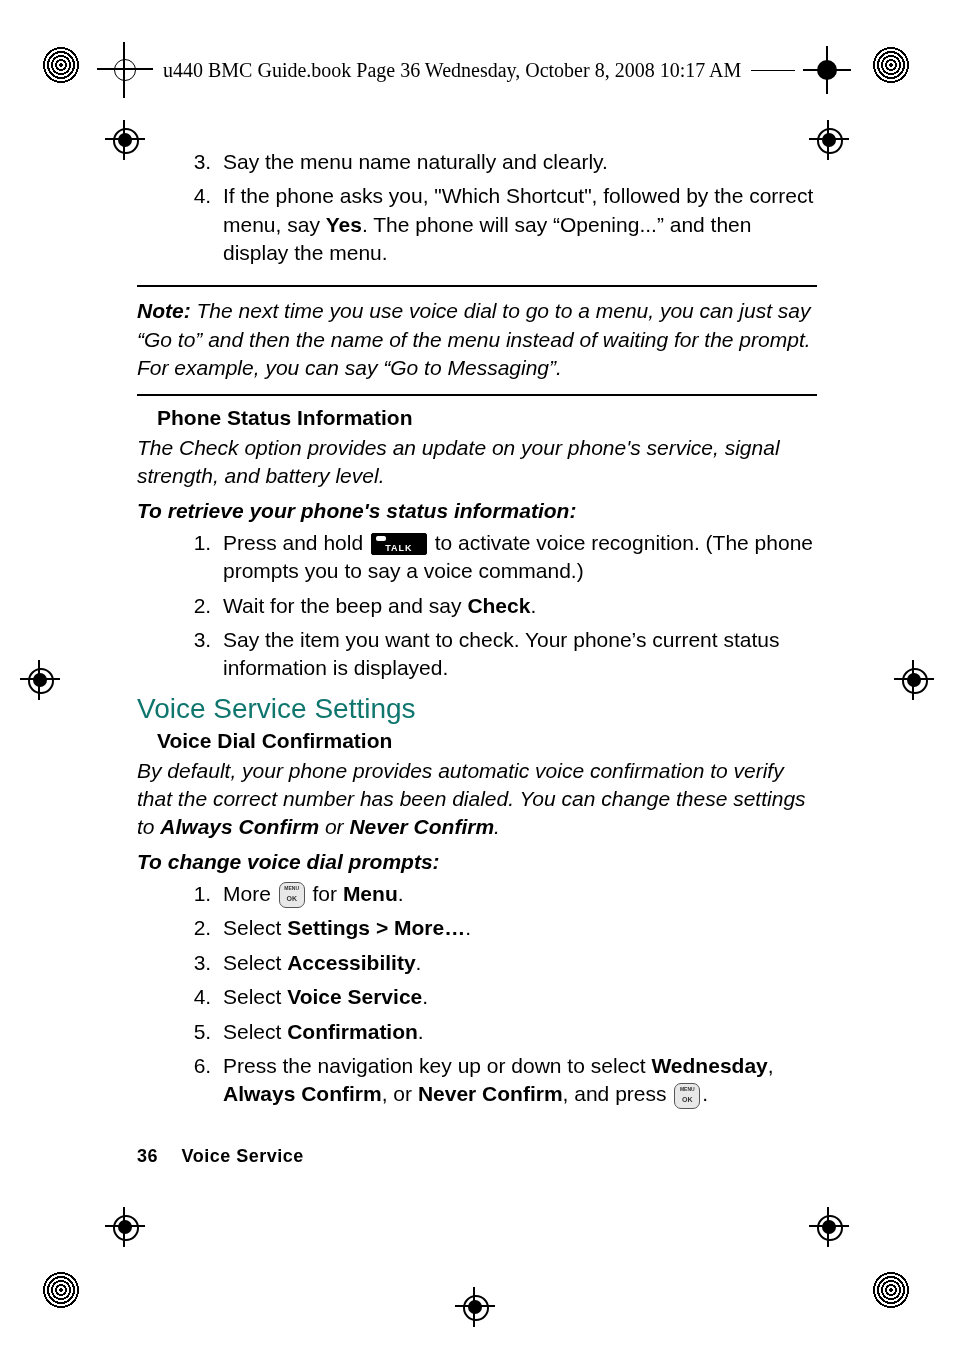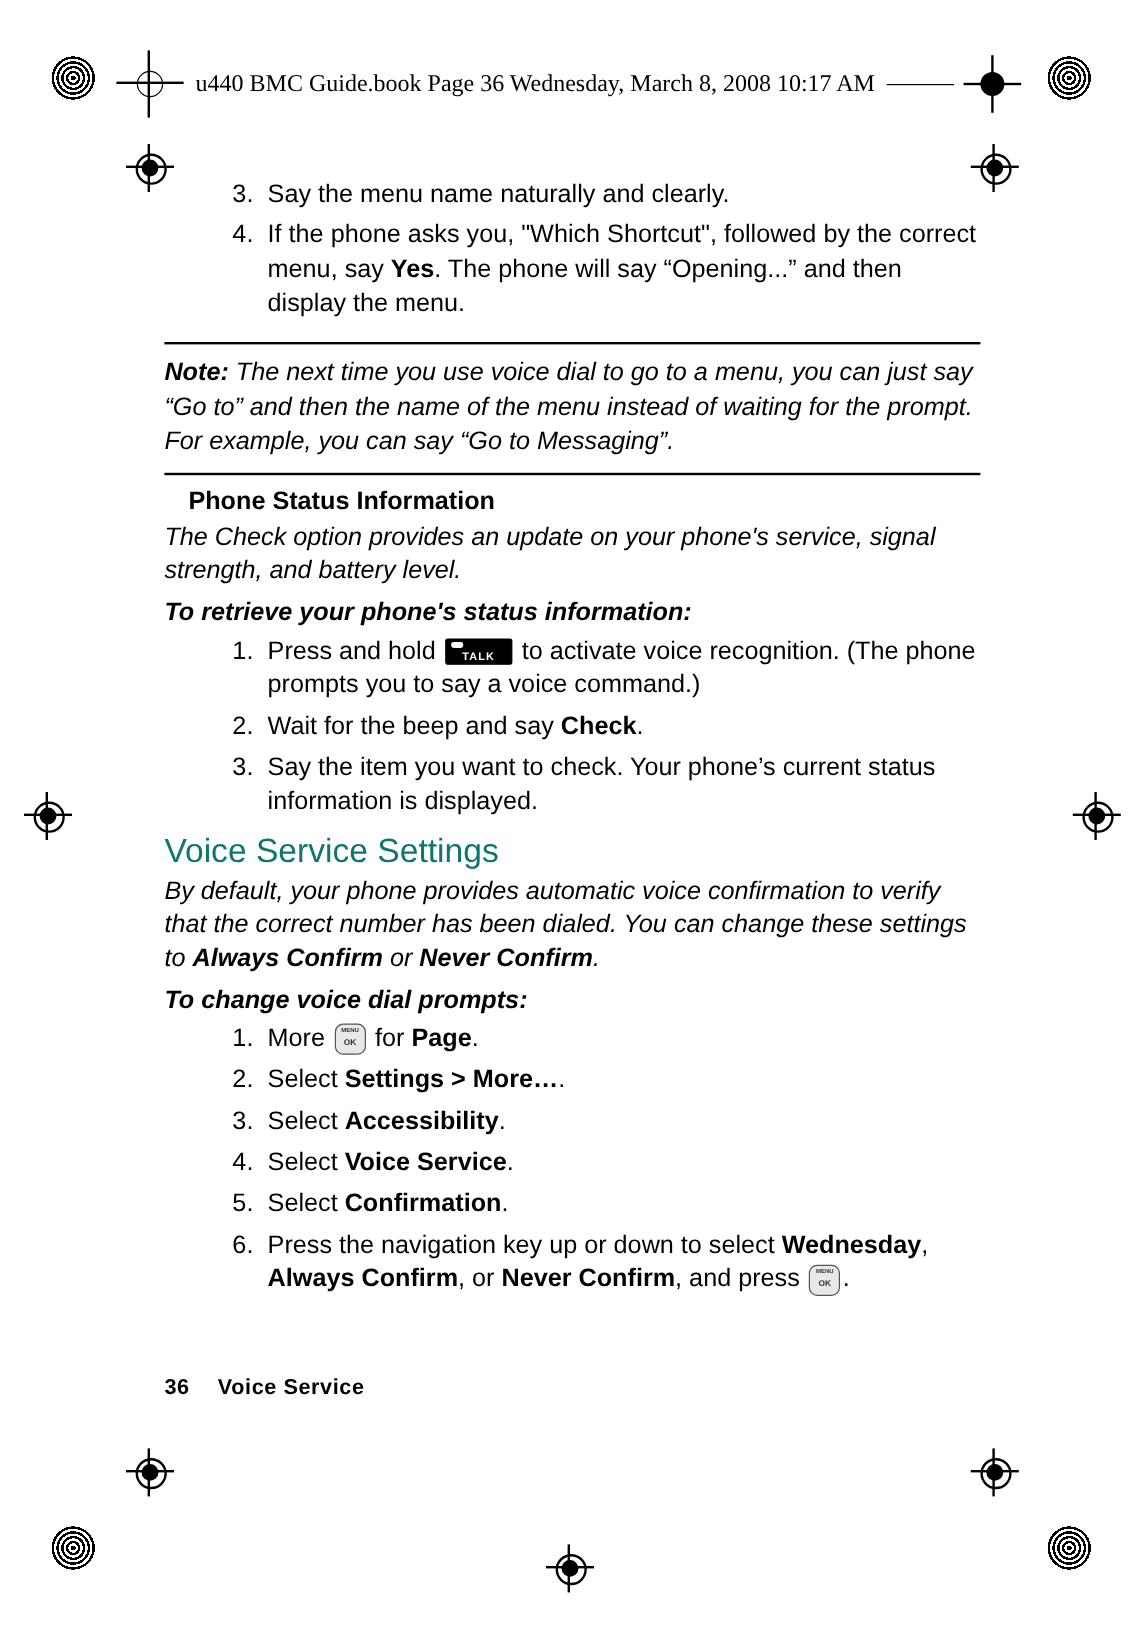--- a/index.html
+++ b/index.html
@@ -240,21 +240,21 @@
     <div class="reg-cross">
       <div class="ring"></div>
       <div class="dot"></div>
     </div>
   </div>
 
 <div class="header-band">
   <div class="hcross">
       <div class="c1"></div>
     </div>
-  <span class="txt">u440 BMC Guide.book  Page 36  Wednesday, March 8, 2008  10:17 AM</span>
+  <span class="txt">u440 BMC Guide.book  Page 36  Wednesday, October 8, 2008  10:17 AM</span>
   <div class="hrule"></div>
   <div class="dot2"></div>
 </div>
 
 <div class="page-content">
 
   <ol class="num" start="3">
     <li><span>Say the menu name naturally and clearly.</span></li>
     <li>
       <span>If the phone asks you, "Which Shortcut", followed by the correct menu, say </span><span class="bold">Yes</span><span>. The phone will say “Opening...” and then display the menu.</span>
@@ -275,28 +275,29 @@
     <li>
       <span>Press and hold </span><span class="icon-talk"></span><span> to activate voice recognition. (The phone prompts you to say a voice command.)</span>
     </li>
     <li>
       <span>Wait for the beep and say </span><span class="bold">Check</span><span>.</span>
     </li>
     <li><span>Say the item you want to check. Your phone’s current status information is displayed.</span></li>
   </ol>
 
   <div class="blue-h">Voice Service Settings</div>
+  <div class="subh" style="margin-top:2px;">Voice Dial Confirmation</div>
   <p>
     <span>By default, your phone provides automatic voice confirmation to verify that the correct number has been dialed. You can change these settings to </span><span class="bold">Always Confirm</span><span> or </span><span class="bold">Never Confirm</span><span>.</span>
   </p>
   <p class="bold" style="margin-top:6px;">To change voice dial prompts:</p>
 
   <ol class="num">
     <li>
-      <span>More </span><span class="icon-menu"></span><span> for </span><span class="bold">Page</span><span>.</span>
+      <span>More </span><span class="icon-menu"></span><span> for </span><span class="bold">Menu</span><span>.</span>
     </li>
     <li>
       <span>Select </span><span class="bold">Settings &gt; More…</span><span>.</span>
     </li>
     <li>
       <span>Select </span><span class="bold">Accessibility</span><span>.</span>
     </li>
     <li>
       <span>Select </span><span class="bold">Voice Service</span><span>.</span>
     </li>

